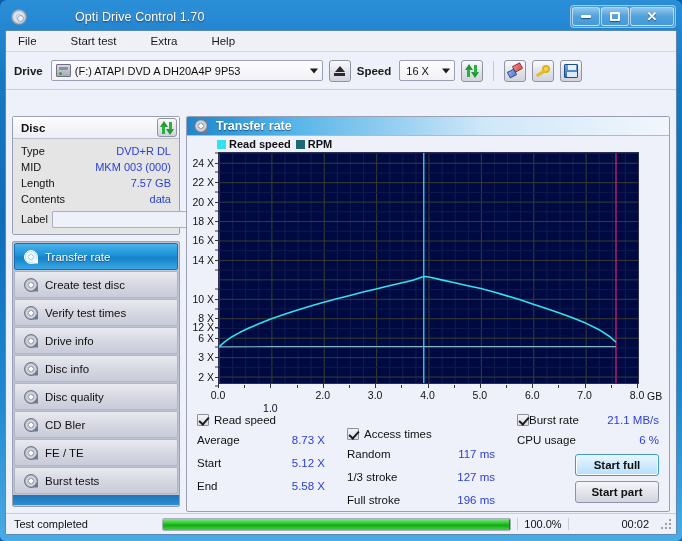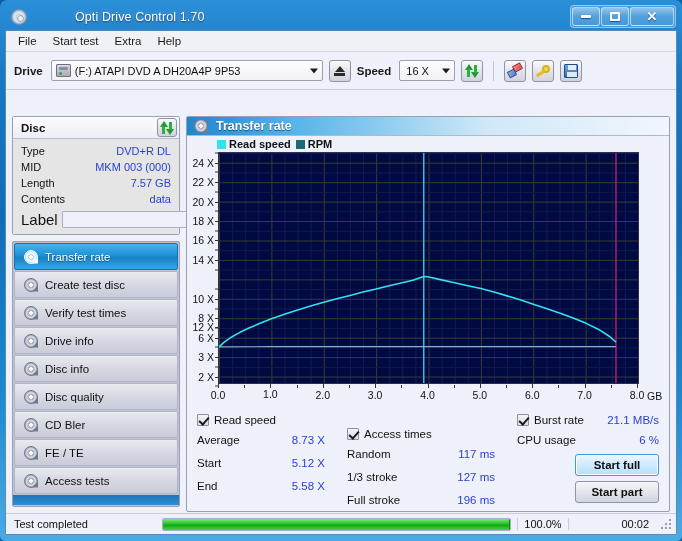--- a/index.html
+++ b/index.html
@@ -65,21 +65,21 @@
     background: #eef0fa;
     border: 1px solid #5a89b5;
     border-radius: 2px;
     position: relative;
     overflow: hidden;
   }
 
   
   #menubar {
     height: 21px; display: flex; align-items: center;
-    padding-left: 10px; gap: 12px;
+    padding-left: 10px; gap: 30px;
     background: #f0f0f7;
     border-bottom: 1px solid #d3d6e4;
     font-size: 11.5px; color: #1a1a1a;
   }
   .menu-item { cursor: default; padding: 1px 2px; }
 
   
   #toolbar {
     height: 38px; display: flex; align-items: center;
     padding: 0 8px; gap: 6px;
@@ -158,21 +158,21 @@
     padding: 0 2px 0 8px;
     background: linear-gradient(180deg,#fcfcfe,#edeef5);
     border-bottom:1px solid #b9bdcd;
   }
   #disc-header .t { font-size:11.5px; font-weight:bold; color:#111; }
   #disc-body { padding: 4px 8px 5px 8px; background:#e5e5e5; }
   .disc-row { display:flex; justify-content:space-between; align-items:center; height:16px; font-size:11px; }
   .disc-row .k { color:#111; }
   .disc-row .v { color:#2b3fd8; }
   #label-row { display:flex; align-items:center; gap:4px; height:20px; margin-top:2px; }
-  #label-row .k { font-size:15px; color:#111; }
+  #label-row .k { font-size:11px; color:#111; }
   #label-input {
     flex:1; height:17px; background:#eef0fa; border:1px solid #a9aec0; border-radius:1px;
     font-size:11px; padding:0 3px; color:#111;
   }
   .disc-icon-btn {
     width:20px;height:19px;flex:none;
     background: linear-gradient(180deg,#fbfbfd,#e2e2ea 52%,#d3d3de);
     border:1px solid #8e93a6;border-radius:3px;display:flex;align-items:center;justify-content:center;cursor:default;
   }
   .icon-cd {
@@ -266,21 +266,21 @@
   }
   .cb::after {
     content:""; position:absolute; left:3px; top:0px; width:4px;height:8px;
     border:solid #1a1a1a; border-width:0 2px 2px 0; transform: rotate(42deg);
   }
   .res-row { display:flex; justify-content:space-between; height:23px; align-items:center; padding-right:22px; }
   .res-col.c3 .res-row { padding-right:0; }
   .res-row .k { color:#111; }
   .res-row .v { color:#2b3fd8; }
   #burst-row { display:flex; align-items:center; justify-content:space-between; height:16px; }
-  #burst-row .lbl { display:flex; align-items:flex-end; gap:5px; }
+  #burst-row .lbl { display:flex; align-items:flex-end; }
   #burst-row .v { color:#2b3fd8; }
   #buttons-col { position:absolute; right:10px; top:48px; display:flex; flex-direction:column; gap:5px; }
   .action-btn {
     width: 84px; height: 22px; border-radius:3px;
     display:flex;align-items:center;justify-content:center;
     font-size:11.5px; font-weight:bold; color:#111; cursor:default;
     background: linear-gradient(180deg,#f6f6f9,#e3e4ec 50%,#d2d4e0);
     border:1px solid #8e93a6;
   }
   .action-btn.focused {
@@ -452,21 +452,21 @@
           <div class="nav-item">
             <span class="icon-disc-sm"></span>
             <span>CD Bler</span>
           </div>
           <div class="nav-item">
             <span class="icon-disc-sm"></span>
             <span>FE / TE</span>
           </div>
           <div class="nav-item">
             <span class="icon-disc-sm"></span>
-            <span>Access tests</span>
+            <span>Burst tests</span>
           </div>
           <div id="nav-spacer"></div>
         </div>
 
         <div id="status-window-btn">Status window &gt;&gt;</div>
       </div>
 
       <div id="main">
         <div id="main-panel">
 
@@ -578,21 +578,21 @@
                   </g>
                   <line x1="204.7625" x2="204.7625" y1="0" y2="243" stroke="#39c8f2" stroke-width="1.4"></line>
                   <line x1="396.97875" x2="396.97875" y1="0" y2="243" stroke="#c01a7a" stroke-width="1.4"></line>
                   <polyline points="0.00,193.91 52.38,193.62 104.75,193.62 157.13,193.62 203.22,193.62 209.50,193.62 261.88,193.62 314.25,193.62 366.63,193.62 396.48,193.62" fill="none" stroke="#7fb6c4" stroke-width="1.1" stroke-linejoin="round" stroke-linecap="round"></polyline>
                   <polyline points="0.00,193.91 5.24,189.05 13.09,183.71 20.95,179.33 28.81,175.45 39.28,171.07 52.38,165.73 65.47,161.35 78.56,156.98 91.66,153.09 104.75,149.20 117.84,145.80 130.94,142.40 144.03,139.00 157.13,136.08 170.22,132.68 183.31,129.76 193.79,127.33 203.22,123.93 206.88,123.44 212.12,124.42 222.59,126.85 235.69,129.76 248.78,132.68 261.88,135.59 274.97,139.00 288.06,142.88 301.16,146.77 314.25,151.15 327.34,155.52 340.44,159.89 353.53,164.75 366.63,170.10 379.72,176.42 390.19,183.22 396.48,188.76" fill="none" stroke="#35e0f0" stroke-width="1.6" stroke-linejoin="round" stroke-linecap="round"></polyline>
                 </svg>
               </div>
             <div class="xlabels" id="xlabels">
                 <div class="xl" style="left: 0px; top: 1px;">0.0</div>
                 <div class="xtick" style="left: 0px; top: -4px;"></div>
-                <div class="xl" style="left: 52.375px; top: 0;">1.0</div>
+                <div class="xl" style="left: 52.375px; top: 14px;">1.0</div>
                 <div class="xtick" style="left: 52.375px; top: -4px;"></div>
                 <div class="xl" style="left: 104.75px; top: 1px;">2.0</div>
                 <div class="xtick" style="left: 104.75px; top: -4px;"></div>
                 <div class="xl" style="left: 157.125px; top: 1px;">3.0</div>
                 <div class="xtick" style="left: 157.125px; top: -4px;"></div>
                 <div class="xl" style="left: 209.5px; top: 1px;">4.0</div>
                 <div class="xtick" style="left: 209.5px; top: -4px;"></div>
                 <div class="xl" style="left: 261.875px; top: 1px;">5.0</div>
                 <div class="xtick" style="left: 261.875px; top: -4px;"></div>
                 <div class="xl" style="left: 314.25px; top: 1px;">6.0</div>

